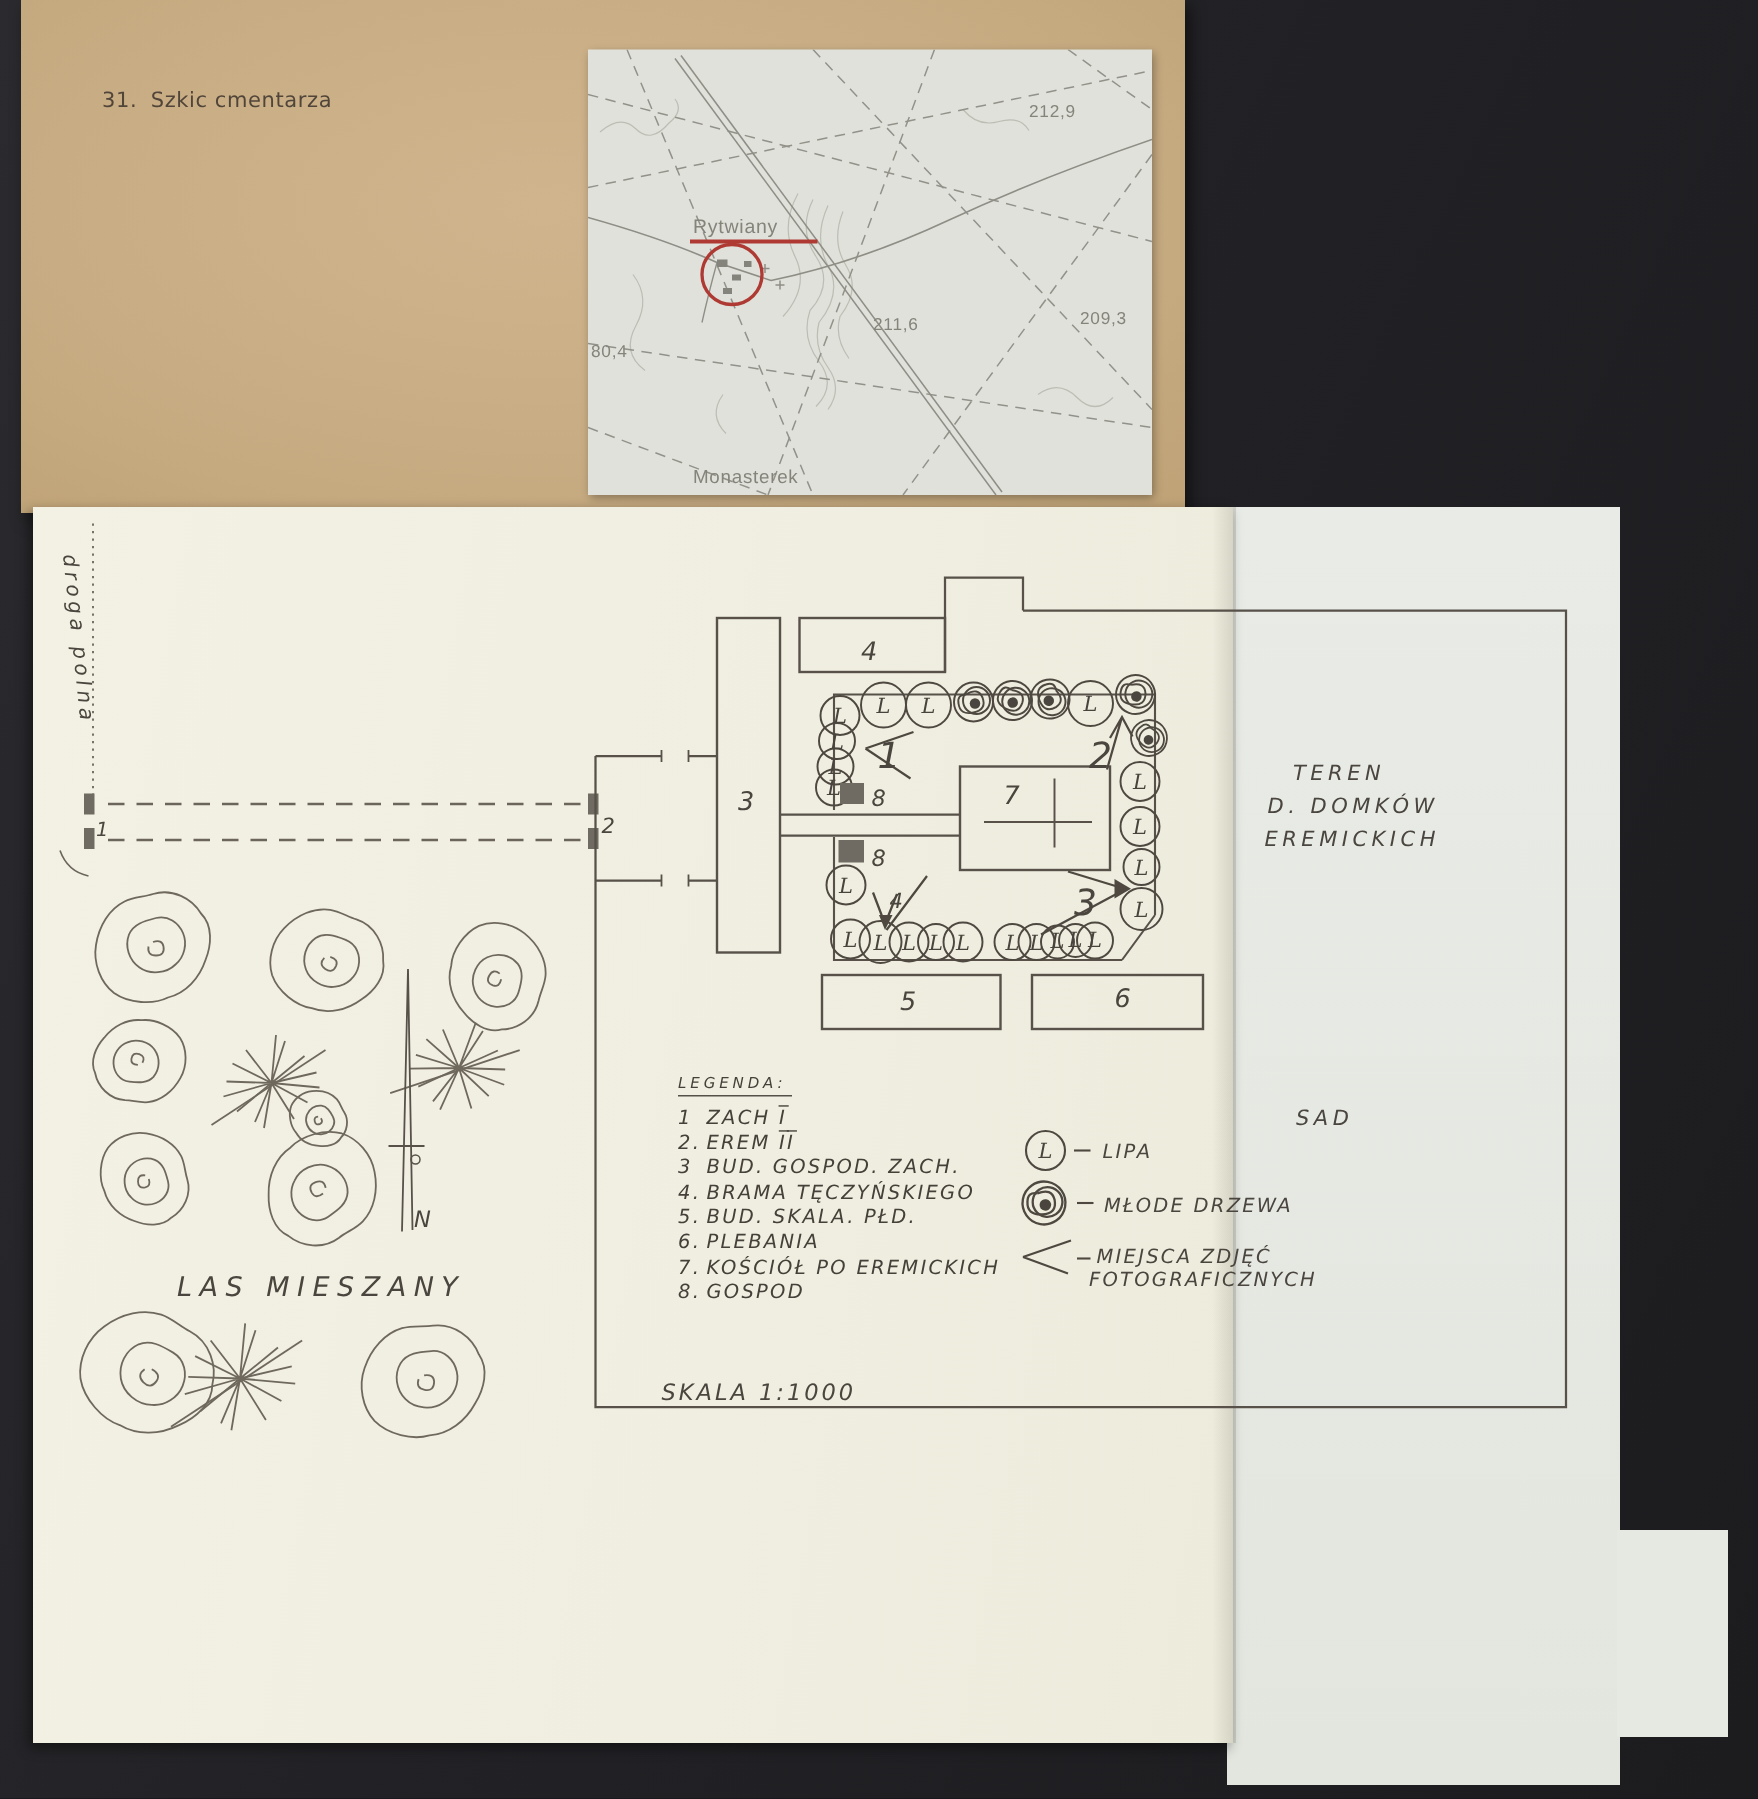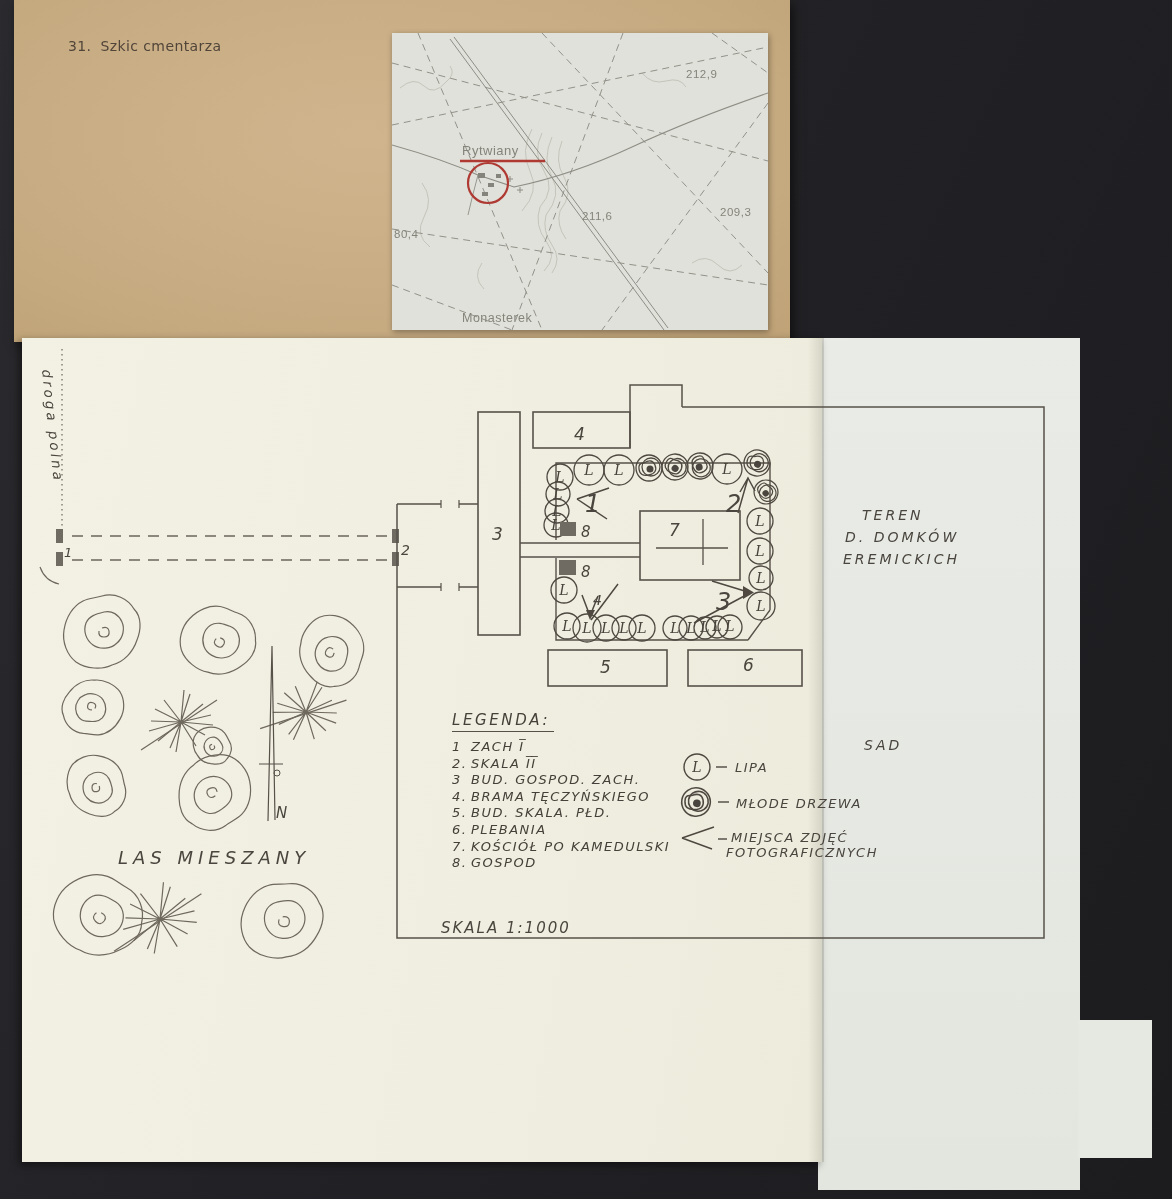--- a/index.html
+++ b/index.html
@@ -3,42 +3,42 @@
 <meta charset="utf-8">
 <style>
   html,body{margin:0;padding:0;background:#17171a;}
   .stage{position:relative;width:1172px;height:1199px;overflow:hidden;
          background:linear-gradient(115deg,#2b2b2f 0%,#222226 45%,#1c1c1f 100%);
          font-family:"DejaVu Sans",sans-serif;}
   
   .card{position:absolute;left:14px;top:0;width:776px;height:342px;
         background:radial-gradient(ellipse at 45% 40%,#cfb48d 0%,#c8ad84 55%,#bfa276 100%);
         box-shadow:3px 4px 10px rgba(0,0,0,.55);}
-  .caption{position:absolute;left:54px;top:38px;font-size:14px;color:#51453a;letter-spacing:.4px;}
+  .caption{position:absolute;left:54px;top:59px;font-size:14px;color:#51453a;letter-spacing:.4px;}
   .caption .sp{margin-right:9px;}
   
   .map{position:absolute;left:392px;top:33px;width:376px;height:297px;background:#e0e1da;
        box-shadow:1px 2px 6px rgba(0,0,0,.35);}
   .mp{font-family:"Liberation Sans",sans-serif;fill:#84847b;stroke:none;letter-spacing:.5px;}
   
   .sheet-cool-a{position:absolute;left:818px;top:338px;width:262px;height:852px;
         background:linear-gradient(#e9ece6,#e2e6df);}
   .sheet-cool-b{position:absolute;left:1078px;top:1020px;width:74px;height:138px;background:#e6e9e2;}
   .sheet-warm{position:absolute;left:22px;top:338px;width:800px;height:824px;
         background:linear-gradient(100deg,#f3f1e4 0%,#efeee0 60%,#ecebdc 100%);
         box-shadow:-3px 3px 8px rgba(0,0,0,.45);}
   .fold{position:absolute;left:808px;top:338px;width:16px;height:824px;
         background:linear-gradient(to right,rgba(0,0,0,0),rgba(90,85,70,.18));}
   
   .overlay{position:absolute;left:0;top:0;}
   .hw{font-family:"DejaVu Sans",sans-serif;font-style:italic;fill:#4a453e;stroke:none;}
   .lt{font-family:"DejaVu Serif",serif;font-style:italic;font-size:14px;fill:#48433c;stroke:none;text-anchor:middle;}
   
   .legend{position:absolute;left:452px;top:710px;color:#454039;font-style:italic;}
-  .legend-title{display:inline-block;font-size:15px;letter-spacing:2.6px;
+  .legend-title{display:inline-block;font-size:10px;letter-spacing:2.6px;
         border-bottom:1.5px solid #55504a;padding:0 4px 2px 0;}
   .legend-items{margin-top:7px;font-size:13px;line-height:16.6px;letter-spacing:1.5px;}
   .legend-row{display:flex;}
   .legend-num{width:19px;flex:none;}
 </style>
 </head>
 <body>
 
 <div class="stage">
 
@@ -286,41 +286,41 @@
 
   <div class="legend">
     <div class="legend-title">LEGENDA:</div>
     <div class="legend-items">
       <div class="legend-row">
           <span class="legend-num">1</span>
           <span>ZACH I̅</span>
         </div>
       <div class="legend-row">
           <span class="legend-num">2.</span>
-          <span>SKALA I̅I̅</span>
+          <span>EREM I̅I̅</span>
         </div>
       <div class="legend-row">
           <span class="legend-num">3</span>
           <span>BUD. GOSPOD. ZACH.</span>
         </div>
       <div class="legend-row">
           <span class="legend-num">4.</span>
           <span>BRAMA TĘCZYŃSKIEGO</span>
         </div>
       <div class="legend-row">
           <span class="legend-num">5.</span>
           <span>BUD. SKALA. PŁD.</span>
         </div>
       <div class="legend-row">
           <span class="legend-num">6.</span>
           <span>PLEBANIA</span>
         </div>
       <div class="legend-row">
           <span class="legend-num">7.</span>
-          <span>KOŚCIÓŁ PO KAMEDULSKI</span>
+          <span>KOŚCIÓŁ PO EREMICKICH</span>
         </div>
       <div class="legend-row">
           <span class="legend-num">8.</span>
           <span>GOSPOD</span>
         </div>
     </div>
   </div>
 
 </div>
 

